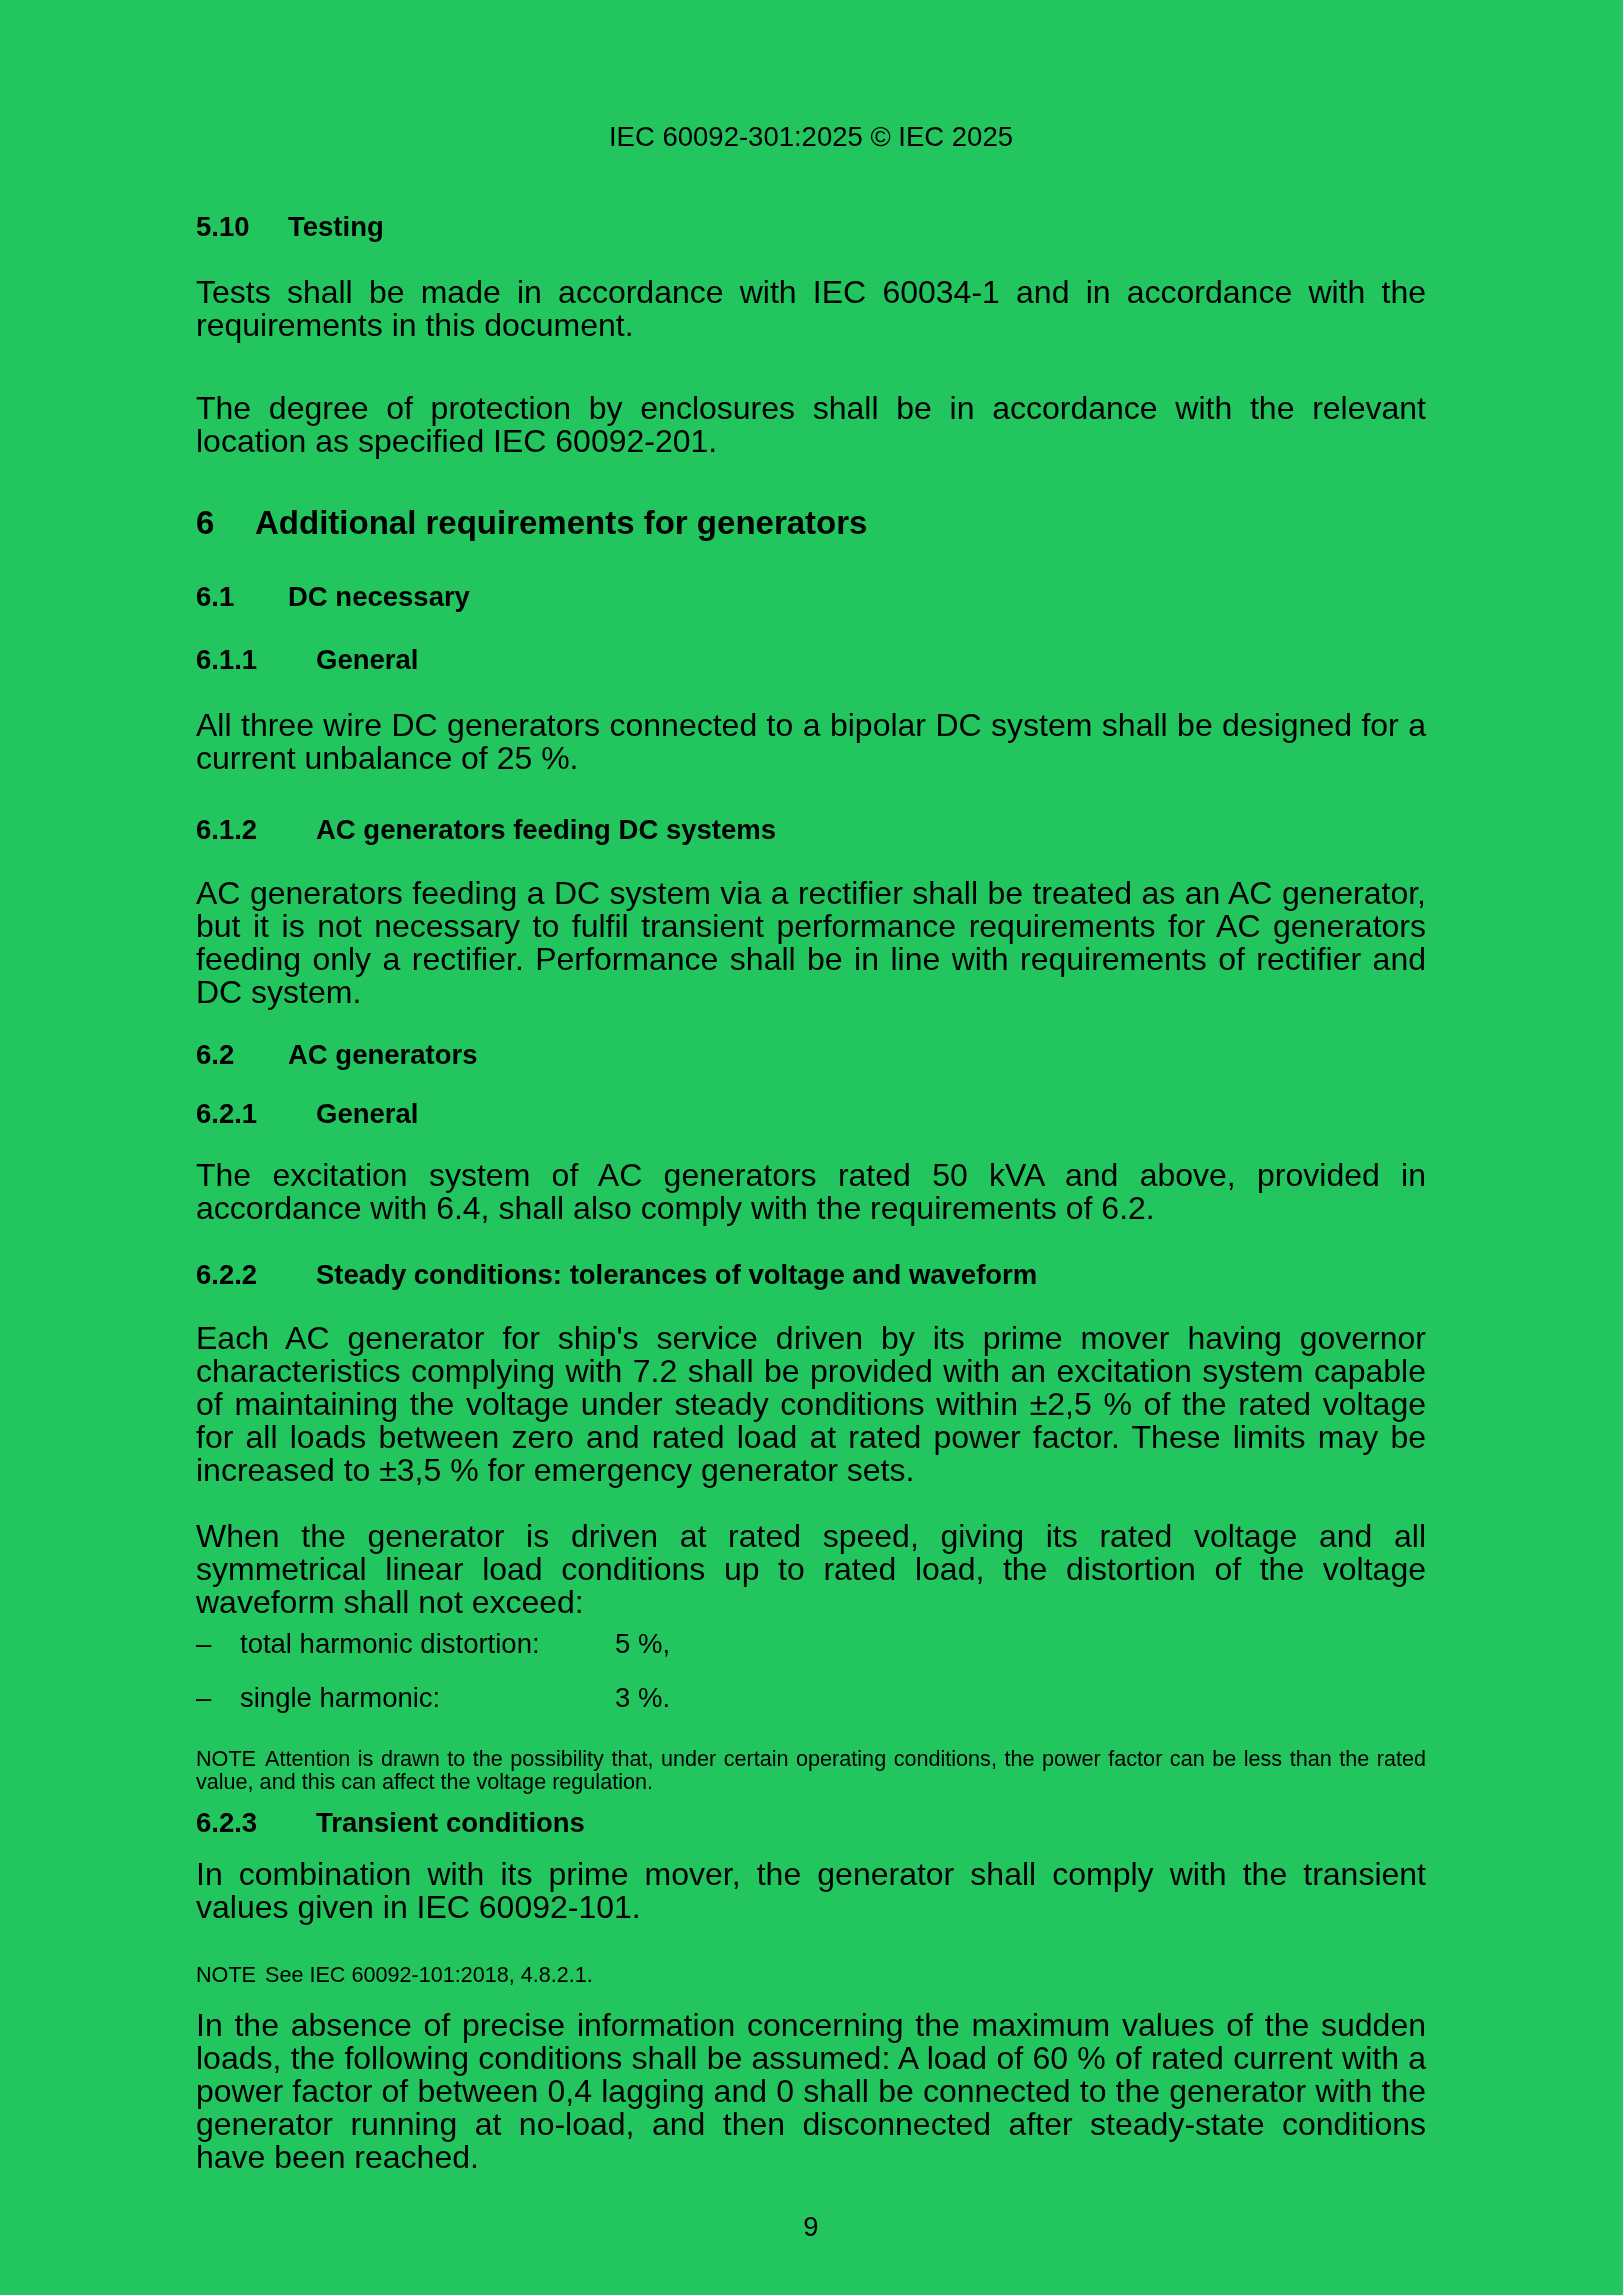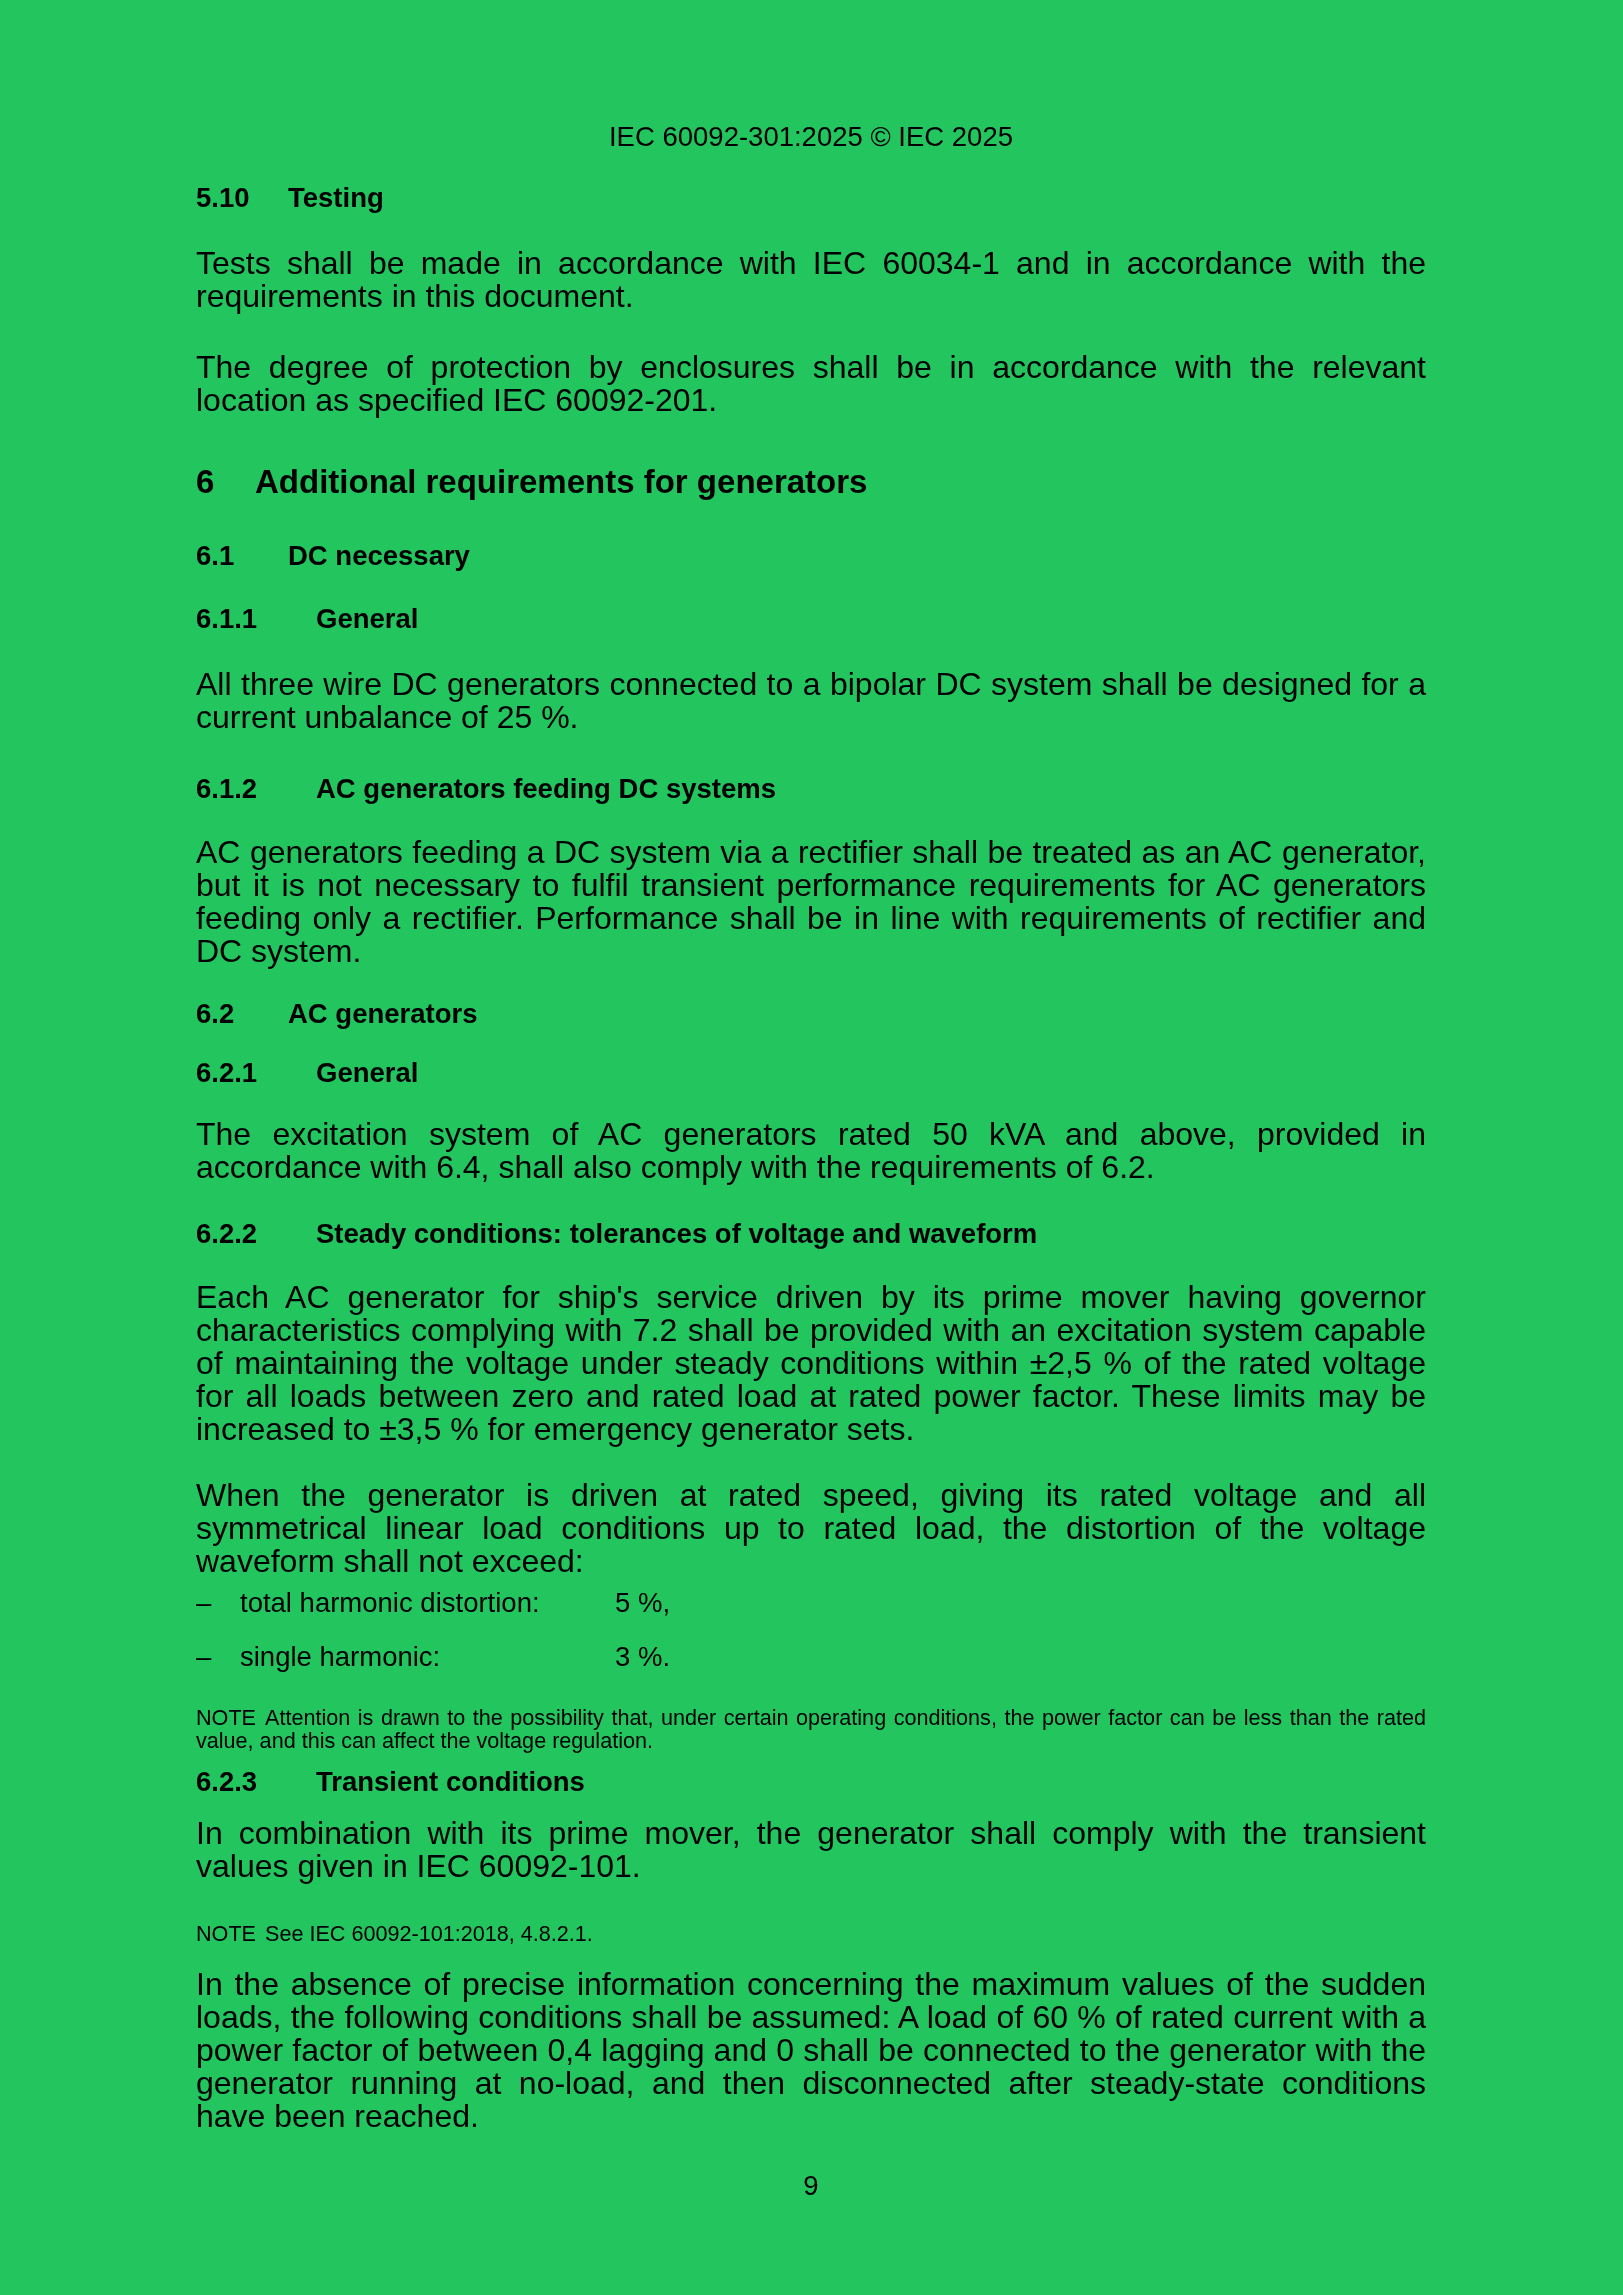--- a/index.html
+++ b/index.html
@@ -42,27 +42,27 @@
     font-size:27.5px;line-height:33px;text-align:center;margin:0;
   }
 </style>
 </head>
 <body>
 
 <div class="page">
 
   <div class="doc-header">IEC 60092-301:2025 © IEC 2025</div>
 
-  <div class="heading h-l2" style="margin-top:28px">
+  <div class="heading h-l2" style="margin-top:57px">
     <span class="num">5.10</span>
     <span class="title">Testing</span>
   </div>
   <p class="body-text" style="margin-top:33px">Tests shall be made in accordance with IEC 60034-1 and in accordance with the requirements in this document.</p>
 
-  <p class="body-text" style="margin-top:38px">The degree of protection by enclosures shall be in accordance with the relevant location as specified IEC 60092-201.</p>
+  <p class="body-text" style="margin-top:50px">The degree of protection by enclosures shall be in accordance with the relevant location as specified IEC 60092-201.</p>
 
   <div class="heading h-l1" style="margin-top:46px">
     <span class="num">6</span>
     <span class="title">Additional requirements for generators</span>
   </div>
 
   <div class="heading h-l2" style="margin-top:38px">
     <span class="num">6.1</span>
     <span class="title">DC necessary</span>
   </div>

